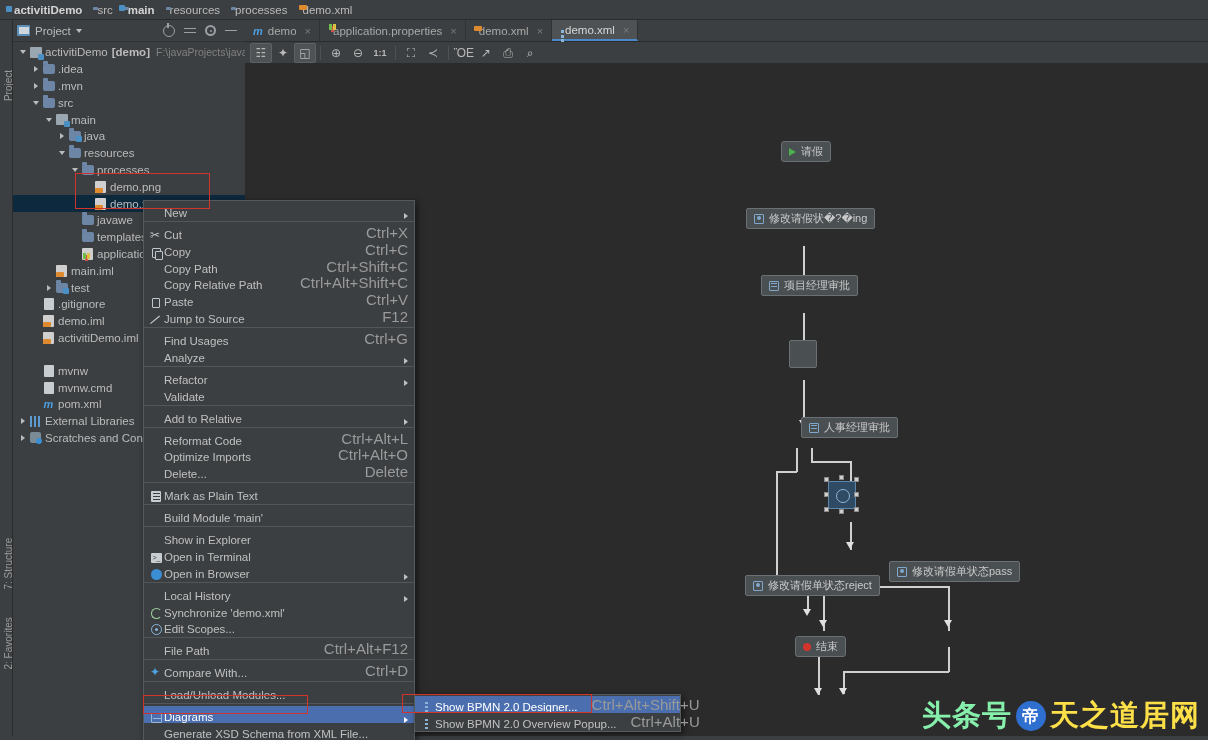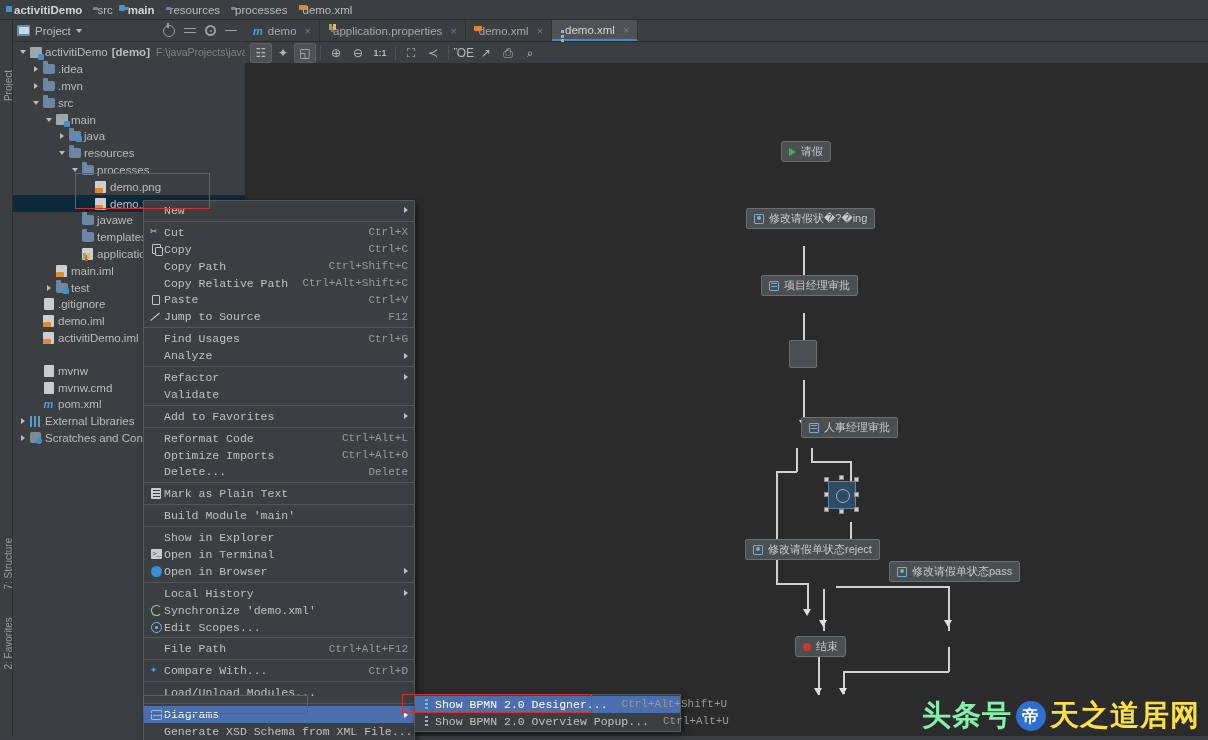--- a/index.html
+++ b/index.html
@@ -100,24 +100,24 @@
   .gwsel{position:absolute;width:28px;height:28px;background:#2f4a63;border:1.5px solid #5b86ad;border-radius:2px;}
   .gwsel:after{content:"";position:absolute;left:7px;top:7px;width:12px;height:12px;border:1.3px solid #8fb6d8;border-radius:50%;}
   .handle{position:absolute;width:5px;height:5px;background:#cfcfcf;border:1px solid #8a8a8a;}
 
   .edge{position:absolute;background:#d0d0d0;}
   .arrow{position:absolute;width:0;height:0;border-left:4.5px solid transparent;border-right:4.5px solid transparent;border-top:7px solid #e0e0e0;}
 
   
   .ctxmenu{position:absolute;left:143px;top:200px;width:272px;background:#3c3f41;border:1px solid #555a5d;
            box-shadow:2px 2px 6px rgba(0,0,0,.55);z-index:50;padding:1px 0;}
-  .mi{height:16.9px;display:flex;align-items:center;padding:0 6px 0 4px;font-size:11.5px;color:#c0c0c0;position:relative;white-space:nowrap;font-family:Liberation Mono, monospace;}
+  .mi{height:16.9px;display:flex;align-items:flex-end;padding:0 6px 0 4px;font-size:11.5px;color:#c0c0c0;position:relative;white-space:nowrap;}
   .mi .mic{width:16px;flex:0 0 auto;display:flex;align-items:center;justify-content:center;}
   .mi .mlbl{flex:1 1 auto;}
-  .mi .msc{color:#9a9a9a;font-size:11px;padding-left:14px;}
+  .mi .msc{color:#9a9a9a;font-size:15px;padding-left:14px;}
   .mi .marr{width:0;height:0;border-left:4px solid #c0c0c0;border-top:3.5px solid transparent;border-bottom:3.5px solid transparent;margin-left:8px;}
   .mi.hl{background:#4b6eaf;color:#ffffff;}
   .mi.hl .marr{border-left-color:#fff;}
   .msep{height:1px;background:#515658;margin:2px 0;}
 
   .submenu{position:absolute;left:414px;top:694px;width:267px;background:#3c3f41;border:1px solid #555a5d;
            box-shadow:2px 2px 6px rgba(0,0,0,.55);z-index:55;padding:1px 0;}
 
   
   .g{display:inline-block;position:relative;width:12px;height:12px;}
@@ -495,21 +495,21 @@
           </div>
           <div class="gwsel" style="left: 583px; top: 417px;"></div>
           <div class="handle" style="left: 579px; top: 413px;"></div>
           <div class="handle" style="left: 594px; top: 411px;"></div>
           <div class="handle" style="left: 609px; top: 413px;"></div>
           <div class="handle" style="left: 579px; top: 428px;"></div>
           <div class="handle" style="left: 609px; top: 428px;"></div>
           <div class="handle" style="left: 579px; top: 443px;"></div>
           <div class="handle" style="left: 594px; top: 445px;"></div>
           <div class="handle" style="left: 609px; top: 443px;"></div>
-          <div class="node" style="left: 500px; top: 475px; min-width: 125px; text-align: right;">
+          <div class="node" style="left: 500px; top: 511px; min-width: 125px; text-align: right;">
             <span class="usericon"></span>
             <span>修改请假单状态reject</span>
           </div>
           <div class="node" style="left: 644px; top: 497px; min-width: 117px;">
             <span class="usericon"></span>
             <span>修改请假单状态pass</span>
           </div>
           <div class="node evt" style="left: 550px; top: 572px; min-width: 46px;">
             <span class="enddot"></span>
             <span>结束</span>
@@ -580,21 +580,21 @@
         <span class="mlbl">Refactor</span>
         <span class="marr"></span>
       </div>
       <div class="mi">
         <span class="mic"></span>
         <span class="mlbl">Validate</span>
       </div>
       <div class="msep"></div>
       <div class="mi">
         <span class="mic"></span>
-        <span class="mlbl">Add to Favorites</span>
+        <span class="mlbl">Add to Relative</span>
         <span class="marr"></span>
       </div>
       <div class="msep"></div>
       <div class="mi">
         <span class="mic"></span>
         <span class="mlbl">Reformat Code</span>
         <span class="msc">Ctrl+Alt+L</span>
       </div>
       <div class="mi">
         <span class="mic"></span>

